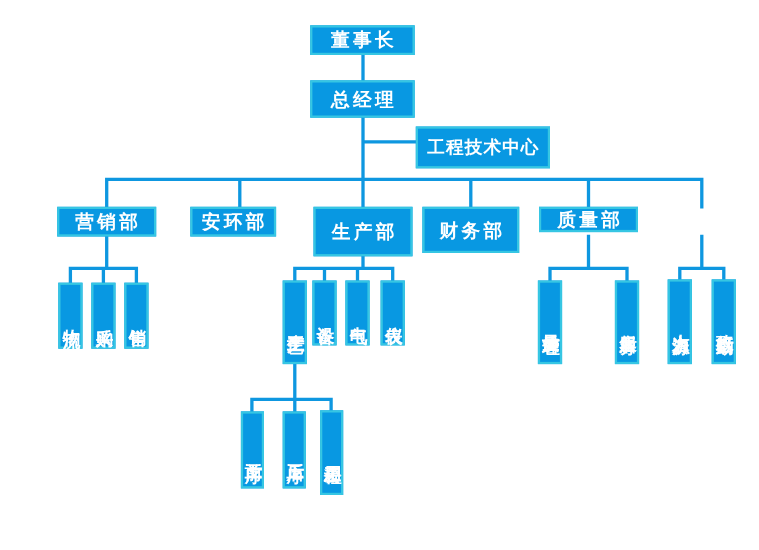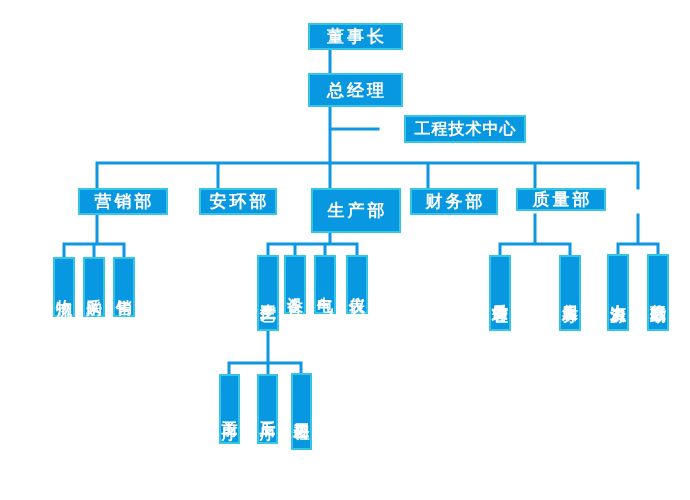--- a/index.html
+++ b/index.html
@@ -11,21 +11,21 @@
   #wires{position:absolute;left:0;top:0;width:690px;height:500px;}
   .cline{stroke:var(--connector,#0e97e0);stroke-width:3;fill:none;stroke-linecap:square;}
   .node{
     position:absolute;box-sizing:border-box;
     background:var(--box-fill,#0898e2);
     border:2px solid var(--box-border,#36c6e3);
     color:var(--text,#ffffff);
     display:flex;align-items:center;justify-content:center;
     font-weight:bold;text-align:center;
   }
-  .h{font-size:17px;letter-spacing:3px;text-indent:3px;white-space:nowrap;margin-left:26px;}
+  .h{font-size:17px;letter-spacing:3px;text-indent:3px;white-space:nowrap;}
   .h6{font-size:16px;letter-spacing:1px;text-indent:1px;}
   .v{
     writing-mode:vertical-lr;text-orientation:upright;
     font-size:16px;line-height:1;letter-spacing:1px;
   }
 </style>
 </head>
 <body>
 
 <div id="stage">
@@ -35,26 +35,26 @@
     <path class="cline" d="M97 163 H638 M97 163 V188 M218 163 V188 M428 163 V188 M535 163 V188 M638 163 V188"></path>
     <path class="cline" d="M97 215 V244 M64 244 H124 M64 244 V257 M94 244 V257 M124 244 V257"></path>
     <path class="cline" d="M330 215 V244 M268 244 H357 M268 244 V256 M295 244 V256 M325 244 V256 M357 244 V256"></path>
     <path class="cline" d="M535 215 V244 M500 244 H570 M500 244 V256 M570 244 V256"></path>
     <path class="cline" d="M638 215 V244 M618 244 H658 M618 244 V256 M658 244 V256"></path>
     <path class="cline" d="M268 331 V363 M229 363 H301 M229 363 V374 M268 363 V374 M301 363 V374"></path>
   </svg>
 
   <div class="node h" style="left:282px;top:23px;width:95px;height:27px">董事长</div>
   <div class="node h" style="left:282px;top:73px;width:95px;height:34px">总经理</div>
-  <div class="node h h6" style="left:378px;top:115px;width:122px;height:28px">工程技术中心</div>
+  <div class="node h h6" style="left:378px;top:115px;width:122px;height:38px">工程技术中心</div>
 
   <div class="node h" style="left:52px;top:188px;width:90px;height:27px">营销部</div>
   <div class="node h" style="left:173px;top:188px;width:78px;height:27px">安环部</div>
   <div class="node h" style="left:285px;top:188px;width:90px;height:45px">生产部</div>
-  <div class="node h" style="left:384px;top:188px;width:88px;height:27px">财务部</div>
+  <div class="node h" style="left:384px;top:188px;width:88px;height:42px">财务部</div>
   <div class="node h" style="left:490px;top:188px;width:90px;height:23px">质量部</div>
 
   <div class="node v" style="left:53px;top:257px;width:22px;height:60px">物流</div>
   <div class="node v" style="left:83px;top:257px;width:22px;height:60px">采购</div>
   <div class="node v" style="left:113px;top:257px;width:22px;height:60px">销售</div>
 
   <div class="node v" style="left:257px;top:255px;width:22px;height:76px">生产工艺</div>
   <div class="node v" style="left:284px;top:255px;width:22px;height:59px">设备</div>
   <div class="node v" style="left:314px;top:255px;width:22px;height:59px">电气</div>
   <div class="node v" style="left:346px;top:255px;width:22px;height:59px">仪表</div>

